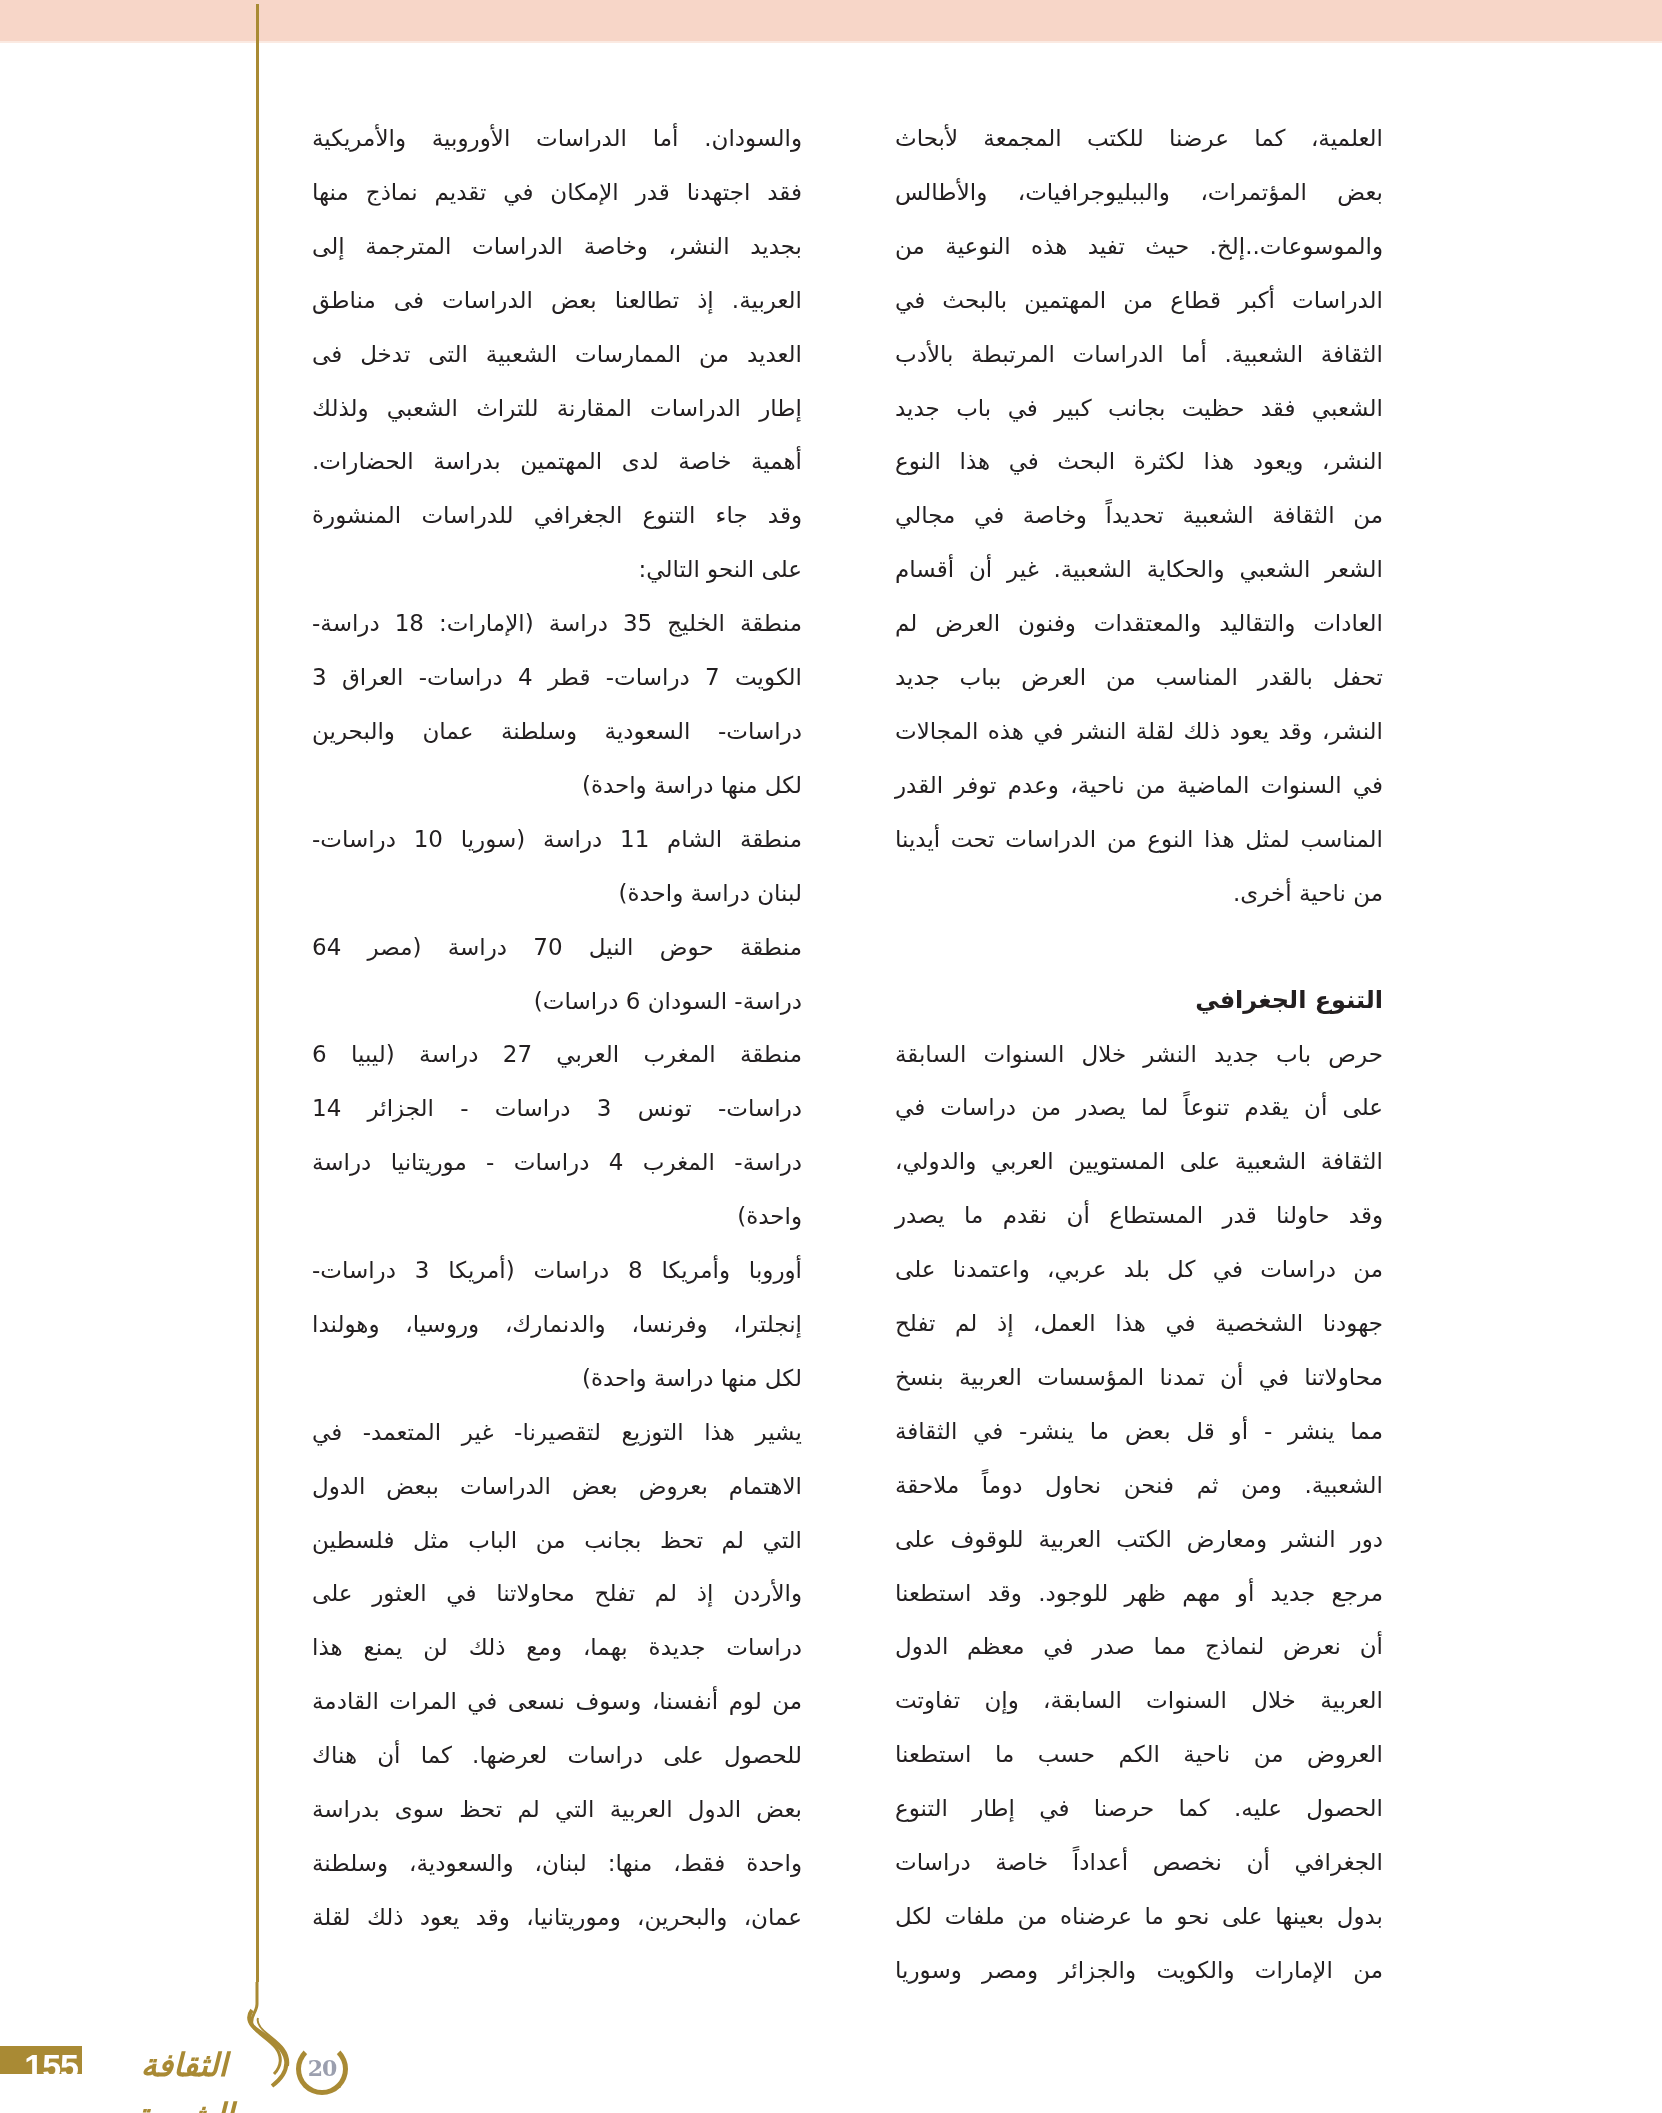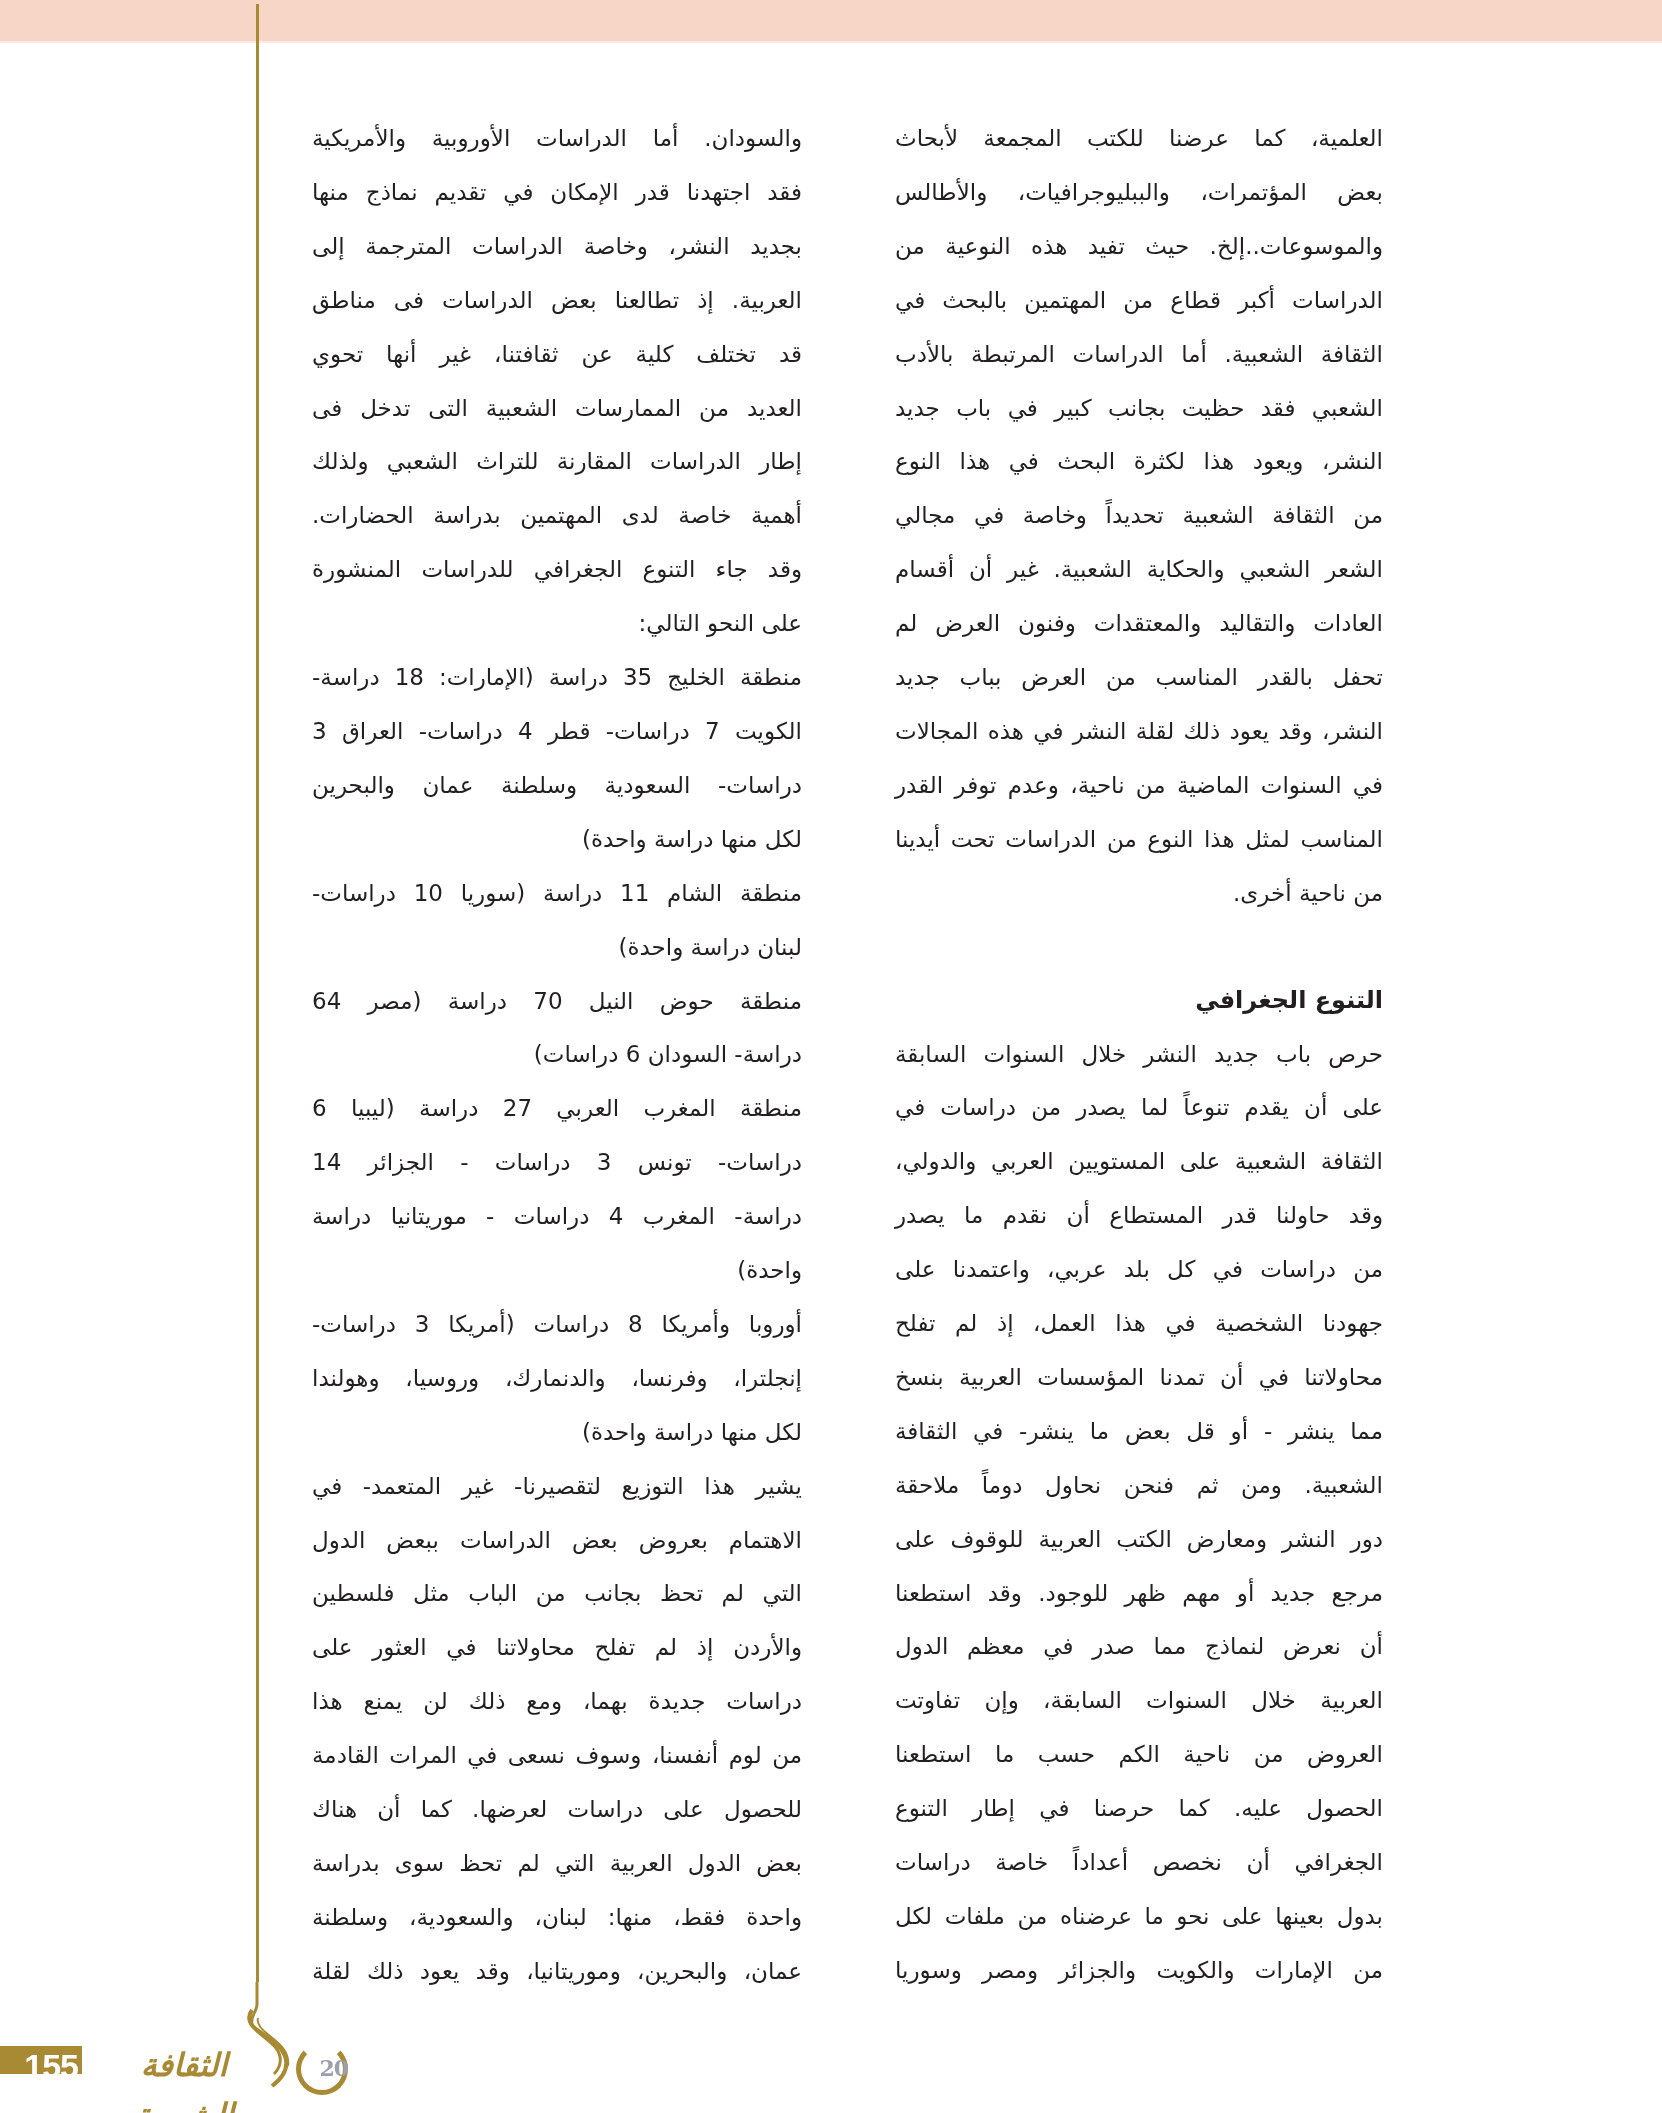--- a/index.html
+++ b/index.html
@@ -112,21 +112,21 @@
       border: 5px solid #a98a34;
       border-top-color: transparent;
       border-radius: 50%;
       box-sizing: border-box;
     }
     .logo-twenty {
       position: absolute;
       left: 296px;
       top: 2055px;
       width: 52px;
-      text-align: right;
+      text-align: center;
       font-family: "DejaVu Serif", serif;
       font-weight: bold;
       font-size: 22px;
       color: #9b9fae;
       letter-spacing: -1px;
     }
   </style>
 </head>
 <body>
 
@@ -173,21 +173,20 @@
     <span class="line">من الإمارات والكويت والجزائر ومصر وسوريا</span>
   </p>
 </div>
 
 <div class="column col-left">
   <p>
     <span class="line">والسودان. أما الدراسات الأوروبية والأمريكية</span>
     <span class="line">فقد اجتهدنا قدر الإمكان في تقديم نماذج منها</span>
     <span class="line">بجديد النشر، وخاصة الدراسات المترجمة إلى</span>
     <span class="line">العربية. إذ تطالعنا بعض الدراسات فى مناطق</span>
-    <span class="line">قد تختلف كلية عن ثقافتنا، غير أنها تحوي</span>
     <span class="line">العديد من الممارسات الشعبية التى تدخل فى</span>
     <span class="line">إطار الدراسات المقارنة للتراث الشعبي ولذلك</span>
     <span class="line">أهمية خاصة لدى المهتمين بدراسة الحضارات.</span>
     <span class="line">وقد جاء التنوع الجغرافي للدراسات المنشورة</span>
     <span class="line last">على النحو التالي:</span>
   </p>
 
   <p>
     <span class="line">منطقة الخليج 35 دراسة (الإمارات: 18 دراسة-</span>
     <span class="line">الكويت 7 دراسات- قطر 4 دراسات- العراق 3</span>

